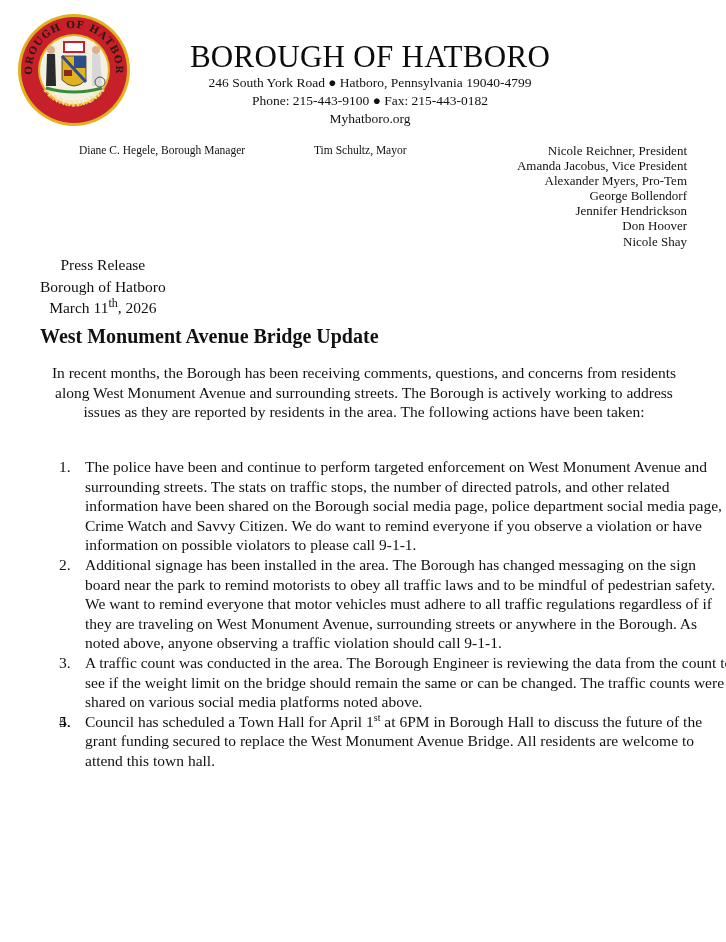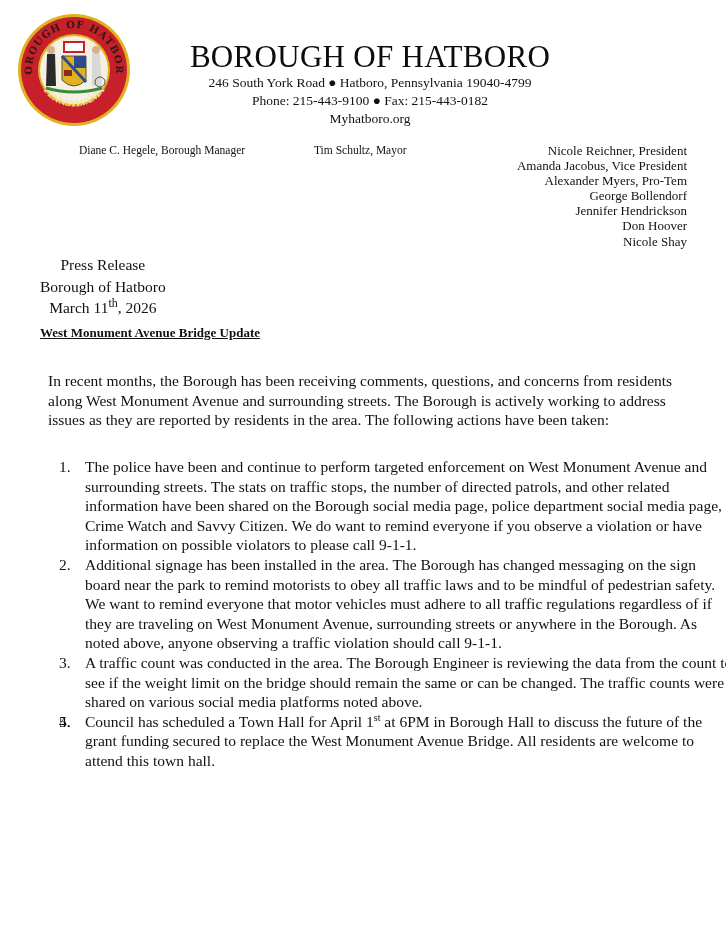--- a/index.html
+++ b/index.html
@@ -11,21 +11,21 @@
     .letterhead { position: absolute; left: 170px; top: 40px; width: 400px; text-align: center; }
     .lh-title { font-size: 31px; font-weight: normal; letter-spacing: 0.3px; line-height: 34px; margin: 0; color: #0c0c0c; }
     .lh-line { font-size: 13.5px; line-height: 18px; }
     .staff { position: absolute; top: 143px; font-size: 11.5px; line-height: 15px; }
     .staff-manager { left: 40px; margin-left: 39px; }
     .staff-mayor { left: 314px; text-align: center; }
     .council { position: absolute; right: 39px; top: 143px; text-align: right; font-size: 13px; line-height: 15.1px; }
     .council div { white-space: nowrap; }
     .pr-block { position: absolute; left: 40px; top: 254px; font-size: 15.5px; line-height: 21.5px; text-align: center; }
     .pr-block sup { font-size: 12px; vertical-align: 6px; line-height: 0; }
-    .headline { position: absolute; left: 40px; top: 325px; font-size: 13px; font-weight: bold; text-decoration: underline; }
+    .headline { position: absolute; left: 40px; top: 325px; font-size: 20px; font-weight: bold; }
     .intro { position: absolute; left: 40px; top: 363px; width: 648px; font-size: 15.5px; line-height: 19.6px; }
     ol.actions {
       position: absolute; left: 40px; top: 457px; width: 648px; margin: 0; padding: 0 0 0 45px;
       font-size: 15.5px; line-height: 19.6px; list-style: none; counter-reset: act;
     }
     ol.actions li { position: relative; margin: 0; }
     ol.actions li .num { position: absolute; left: -26px; top: 0; }
     ol.actions sup { font-size: 10px; vertical-align: 6px; line-height: 0; }
   </style>
 </head>
@@ -82,21 +82,21 @@
 </div>
 
 <div class="pr-block">
   <div>Press Release</div>
   <div>Borough of Hatboro</div>
   <div><span>March 11</span><sup>th</sup><span>, 2026</span></div>
 </div>
 
 <div class="headline">West Monument Avenue Bridge Update</div>
 
-<p class="intro" style="margin:8px;">In recent months, the Borough has been receiving comments, questions, and concerns from residents along West Monument Avenue and surrounding streets. The Borough is actively working to address issues as they are reported by residents in the area. The following actions have been taken:</p>
+<p class="intro" style="margin:0;text-align:center;">In recent months, the Borough has been receiving comments, questions, and concerns from residents along West Monument Avenue and surrounding streets. The Borough is actively working to address issues as they are reported by residents in the area. The following actions have been taken:</p>
 
 <ol class="actions">
   <li><span class="num">1.</span><span>The police have been and continue to perform targeted enforcement on West Monument Avenue and surrounding streets. The stats on traffic stops, the number of directed patrols, and other related information have been shared on the Borough social media page, police department social media page, Crime Watch and Savvy Citizen.  We do want to remind everyone if you observe a violation or have information on possible violators to please call 9-1-1.</span></li>
   <li><span class="num">2.</span><span>Additional signage has been installed in the area. The Borough has changed messaging on the sign board near the park to remind motorists to obey all traffic laws and to be mindful of pedestrian safety. We want to remind everyone that motor vehicles must adhere to all traffic regulations regardless of if they are traveling on West Monument Avenue, surrounding streets or anywhere in the Borough. As noted above, anyone observing a traffic violation should call 9-1-1.</span></li>
   <li><span class="num">3.</span><span>A traffic count was conducted in the area. The Borough Engineer is reviewing the data from the count to see if the weight limit on the bridge should remain the same or can be changed. The traffic counts were shared on various social media platforms noted above.</span></li>
   <li><span class="num">4.</span></li>
   <li><span class="num">5.</span><span>Council has scheduled a Town Hall for April 1</span><sup>st</sup><span> at 6PM in Borough Hall to discuss the future of the grant funding secured to replace the West Monument Avenue Bridge. All residents are welcome to attend this town hall.</span></li>
 </ol>
 
 </body></html>

